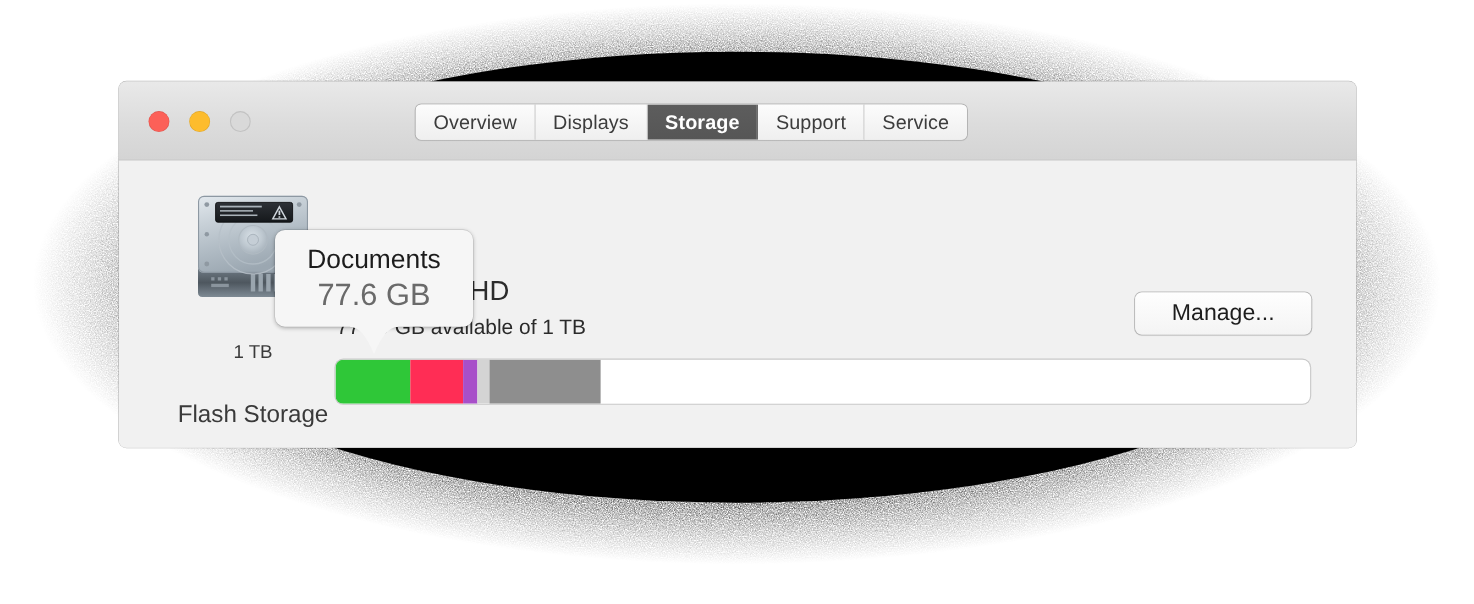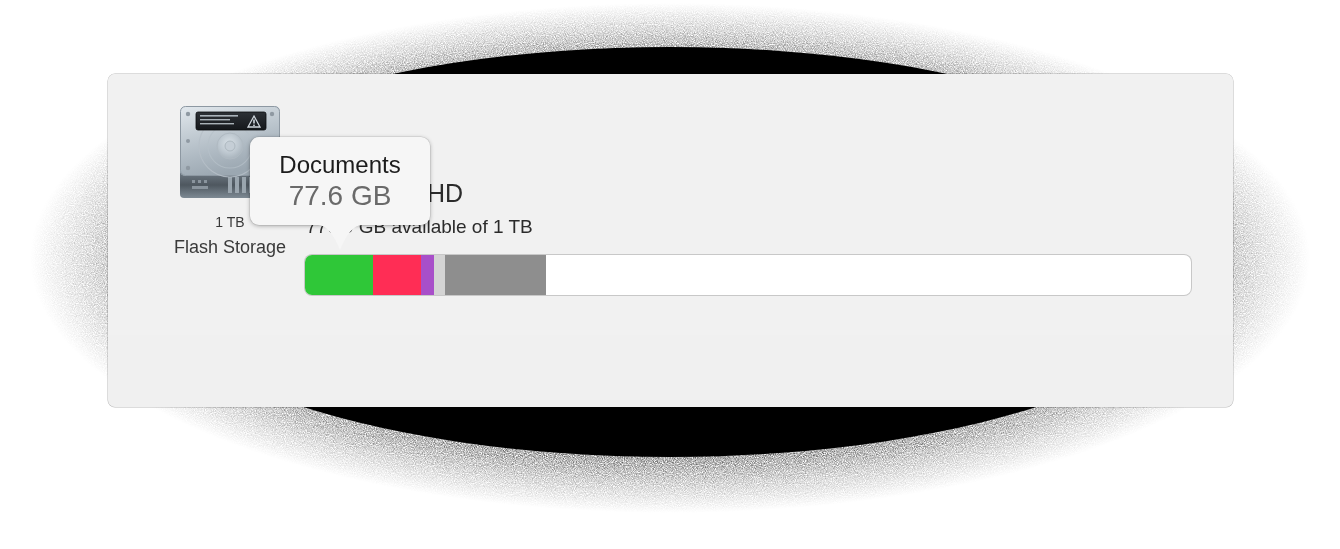--- a/index.html
+++ b/index.html
@@ -98,29 +98,30 @@
   
   #drive-block {
     position: absolute;
     left: 32px;
     top: 22px;
     width: 180px;
     text-align: center;
   }
   #drive-icon { margin: 0 auto; display: block; }
   #drive-capacity {
-    margin-top: 2px;
-    font-size: 14px;
+    margin-top: 27px;
+    font-size: 17px;
     color: #3a3a3a;
     line-height: 25px;
   }
   #drive-kind {
-    font-size: 18px;
+    font-size: 22px;
     color: #3a3a3a;
     line-height: 25px;
+    margin-top: 32px;
   }
 
   
   #volume-title {
     position: absolute;
     left: 198px;
     top: 105px;
     font-size: 25px;
     color: #2b2b2b;
   }
@@ -222,20 +223,33 @@
         <feComposite in="SourceGraphic" in2="mask" operator="in"></feComposite>
       </filter>
     </defs>
     <ellipse cx="670" cy="258" rx="640" ry="255" fill="url(#shadowGrad)" filter="url(#dither)"></ellipse>
     <ellipse cx="670" cy="252" rx="560" ry="205" fill="#000000"></ellipse>
   </svg>
 </div>
 
 <div id="window">
 
+  <div id="titlebar">
+    <div class="traffic" id="tl-close" style="background: rgb(252, 96, 88);"></div>
+    <div class="traffic" id="tl-min" style="background: rgb(253, 188, 45);"></div>
+    <div class="traffic" id="tl-zoom" style="background: rgb(217, 217, 217);"></div>
+
+    <div id="tabbar">
+      <div class="tab">Overview</div>
+      <div class="tab">Displays</div>
+      <div class="tab selected">Storage</div>
+      <div class="tab">Support</div>
+      <div class="tab">Service</div>
+    </div>
+  </div>
 
   <div id="content">
 
     <div id="drive-block">
       <svg id="drive-icon" width="116" height="112" viewBox="0 0 116 112">
         <defs>
           <linearGradient id="bodyGrad" x1="0" y1="0" x2="0.35" y2="1">
             <stop offset="0%" stop-color="#e3e9ee"></stop>
             <stop offset="35%" stop-color="#c7d0d7"></stop>
             <stop offset="70%" stop-color="#aeb9c2"></stop>
@@ -299,20 +313,21 @@
         <rect x="81.2" y="23.5" width="1.6" height="4" fill="#cfd6dc"></rect>
         <rect x="81.2" y="28.6" width="1.6" height="1.4" fill="#cfd6dc"></rect>
       </svg>
       <div id="drive-capacity">1 TB</div>
       <div id="drive-kind">Flash Storage</div>
     </div>
 
     <div id="volume-title">Macintosh HD</div>
     <div id="volume-sub">776.9 GB available of 1 TB</div>
 
+    <div id="manage-button">Manage...</div>
 
     <div id="storage-bar">
       <div class="seg" style="background: rgb(47, 199, 56); width: 68px;"></div>
       <div class="seg" style="background: rgb(255, 45, 85); width: 48px;"></div>
       <div class="seg" style="background: rgb(168, 79, 201); width: 13px;"></div>
       <div class="seg" style="background: rgb(212, 212, 212); width: 11px;"></div>
       <div class="seg" style="background: rgb(142, 142, 142); width: 101px;"></div>
     </div>
 
     <div id="tooltip">

